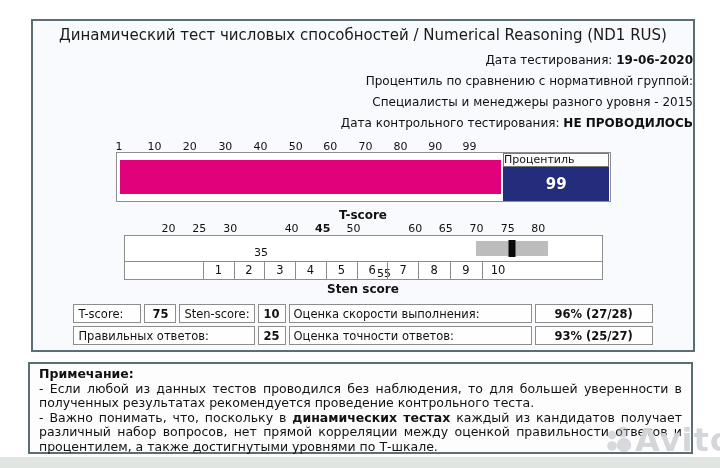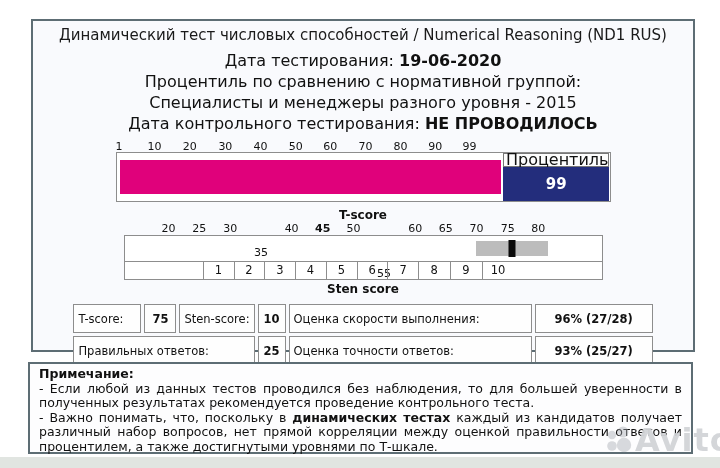--- a/index.html
+++ b/index.html
@@ -9,35 +9,35 @@
     background: #ffffff; color: #111; position: relative; overflow: hidden;
   }
   .page { position: absolute; inset: 0; }
 
   
   .main-box {
     position: absolute; left: 31px; top: 19px; width: 664px; height: 333px;
     border: 2px solid #5d6d74; background: #f9fafd;
   }
   .report-title { margin-top: 5px; text-align: center; font-size: 15px; color: #1a1a1a; }
-  .info-lines { margin-top: 10px; text-align: center; font-size: 16px; }
+  .info-lines { margin-top: 10px; text-align: right; font-size: 12px; }
   .info-line { margin-bottom: 8px; line-height: 13px; }
   .b { font-weight: bold; }
 
   
   .pct-group { width: 495px; margin: 10px auto 0; }
   .tick-row { position: relative; height: 12px; font-size: 11px; }
   .tick-row span { position: absolute; top: 0; transform: translateX(-50%); white-space: nowrap; }
   .pct-box { height: 50px; border: 1px solid #8d8d8d; background: #fff; display: flex; }
   .pct-left { width: 78.4%; padding: 7px 2px 7px 3px; }
   .pct-bar { width: 100%; height: 100%; }
   .pct-right { width: 21.6%; display: flex; flex-direction: column; }
   .pct-right-header {
     height: 14px; border: 1px solid #777; background: #fdfdfd;
-    font-size: 16px; line-height: 12px; text-align: right;
+    font-size: 11px; line-height: 12px; text-align: left;
   }
   .pct-right-value {
     flex: 1; color: #fff; font-weight: bold; font-size: 15px;
     display: flex; align-items: center; justify-content: center;
   }
 
   
   .scale-title { margin-top: 6px; text-align: center; font-weight: bold; font-size: 12px; line-height: 14px; }
   .ts-ticks { width: 479px; margin: 0 auto; }
   .ts-box { width: 479px; margin: 1px auto 0; height: 45px; border: 1px solid #8d8d8d; background: #fff; }
@@ -45,21 +45,21 @@
   .ts-band { position: absolute; top: 5px; height: 15px; }
   .ts-marker { position: absolute; top: 4px; height: 17px; width: 7px; transform: translateX(-50%); }
   .sten-row { position: relative; height: 18px; border-top: 1px solid #8d8d8d; font-size: 11.5px; }
   .sten-divider { position: absolute; top: 0; bottom: 0; width: 1px; background: #8d8d8d; }
   .sten-cell-label { position: absolute; top: 1px; transform: translateX(-50%); }
   .sten-title { margin-top: 2px; }
 
   
   .results-table { margin: 5px auto 0; border-collapse: separate; border-spacing: 3px; table-layout: fixed; }
   .results-table td {
-    border: 1px solid #8d8d8d; background: #fefefe; height: 29px;
+    border: 1px solid #8d8d8d; background: #fefefe; height: 19px;
     font-size: 11.5px; padding: 1px 4px; white-space: nowrap;
   }
   td.lbl { text-align: left; }
   td.val { text-align: center; font-weight: bold; }
 
   
   .note-box {
     position: absolute; left: 28px; top: 362px; width: 665px; height: 92px;
     border: 2px solid #5d6d74; background: #fdfdfe;
     padding: 3px 9px; font-size: 12.5px; line-height: 14.6px; text-align: justify;

